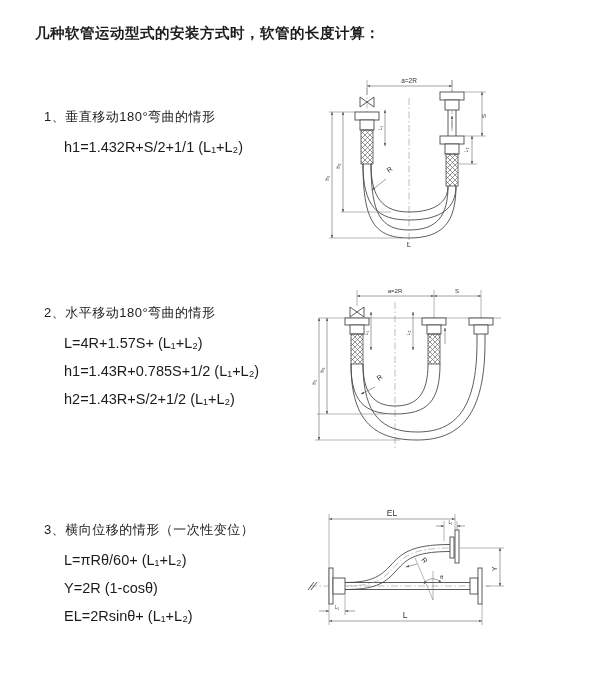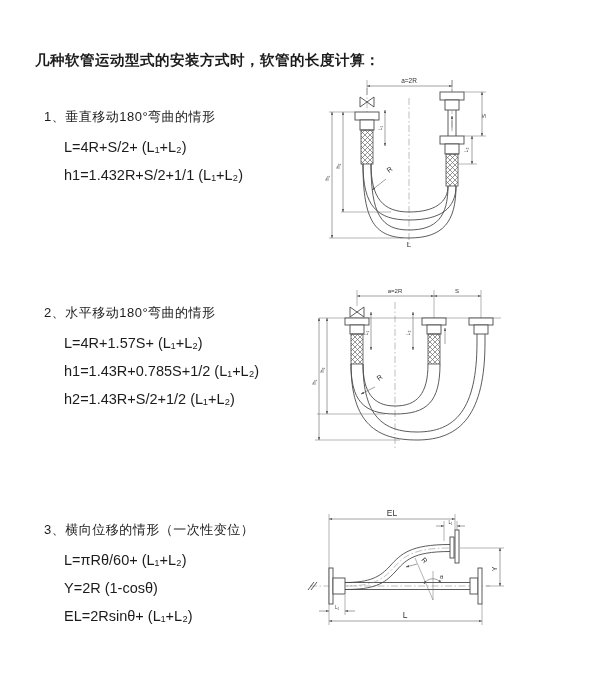--- a/index.html
+++ b/index.html
@@ -1,39 +1,38 @@
 <!DOCTYPE html>
 <html><head>
 <meta charset="utf-8">
 <style>
   html,body{margin:0;padding:0;background:#ffffff;}
   .page{position:relative;width:600px;height:675px;background:#fff;overflow:hidden;
         font-family:"Liberation Sans","DejaVu Sans",sans-serif;color:#1c1c1c;}
-  .title{position:absolute;left:35px;top:24px;font-size:14.5px;font-weight:700;letter-spacing:.5px;margin-top:27px;}
+  .title{position:absolute;left:35px;top:24px;font-size:14.5px;font-weight:700;letter-spacing:.5px;}
   .sec{position:absolute;left:44px;}
   .sec .heading{font-size:13px;font-weight:400;letter-spacing:.5px;margin:0 0 7px 0;}
   .sec .formula{font-size:14.5px;font-weight:400;margin-left:20px;line-height:28px;white-space:nowrap;}
   svg.diag{position:absolute;}
   .dr{stroke:#4a4a4a;stroke-width:.9;fill:none;}
   .drf{stroke:#4a4a4a;stroke-width:.9;fill:#fff;}
   .dim{stroke:#555;stroke-width:.55;fill:none;}
   .ext{stroke:#6a6a6a;stroke-width:.5;fill:none;}
   .cl{stroke:#8a8a8a;stroke-width:.55;stroke-dasharray:7 2.5 1.5 2.5;fill:none;}
   text.lbl{fill:#333;font-family:"Liberation Sans","DejaVu Sans",sans-serif;}
 </style>
 </head>
 <body>
 
 <div class="page">
 
   <div class="title">几种软管运动型式的安装方式时，软管的长度计算：</div>
 
   <div class="sec" style="top:108px">
     <div class="heading">1、垂直移动180°弯曲的情形</div>
-    <div class="formula">L=4R+S/2+ (L₁+L₂)</div>
     <div class="formula">h1=1.432R+S/2+1/1 (L₁+L₂)</div>
   </div>
 
   <svg class="diag" style="left:305px;top:70px" width="215" height="182" viewBox="0 0 215 182">
     <defs>
       <marker id="ar1" viewBox="0 0 10 10" refX="9" refY="5" markerWidth="6.5" markerHeight="6.5" orient="auto-start-reverse">
         <path d="M0,1.8 L10,5 L0,8.2 z" fill="#555"></path>
       </marker>
       <pattern id="hp1" width="5" height="5" patternUnits="userSpaceOnUse">
         <path d="M0,5 L5,0 M0,0 L5,5" stroke="#6a6a6a" stroke-width=".7"></path>

